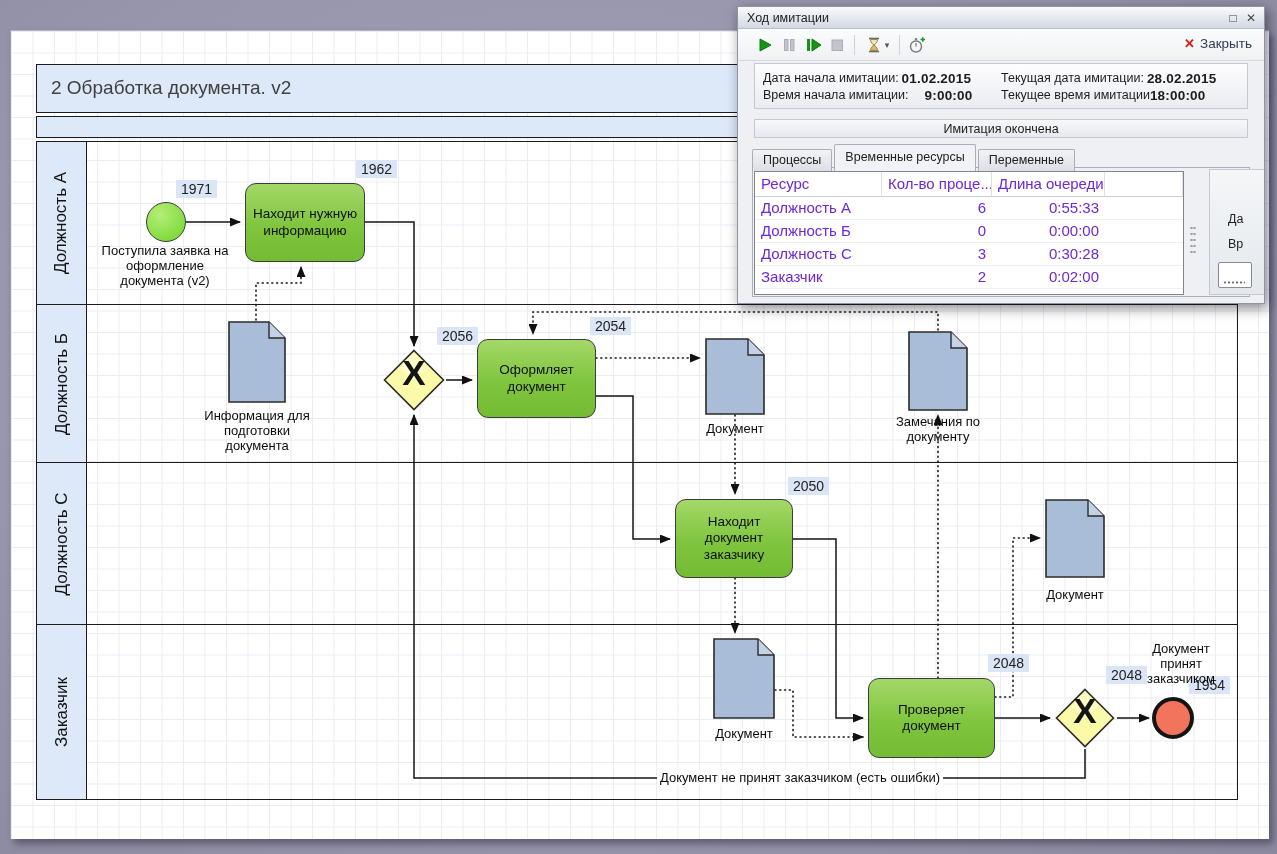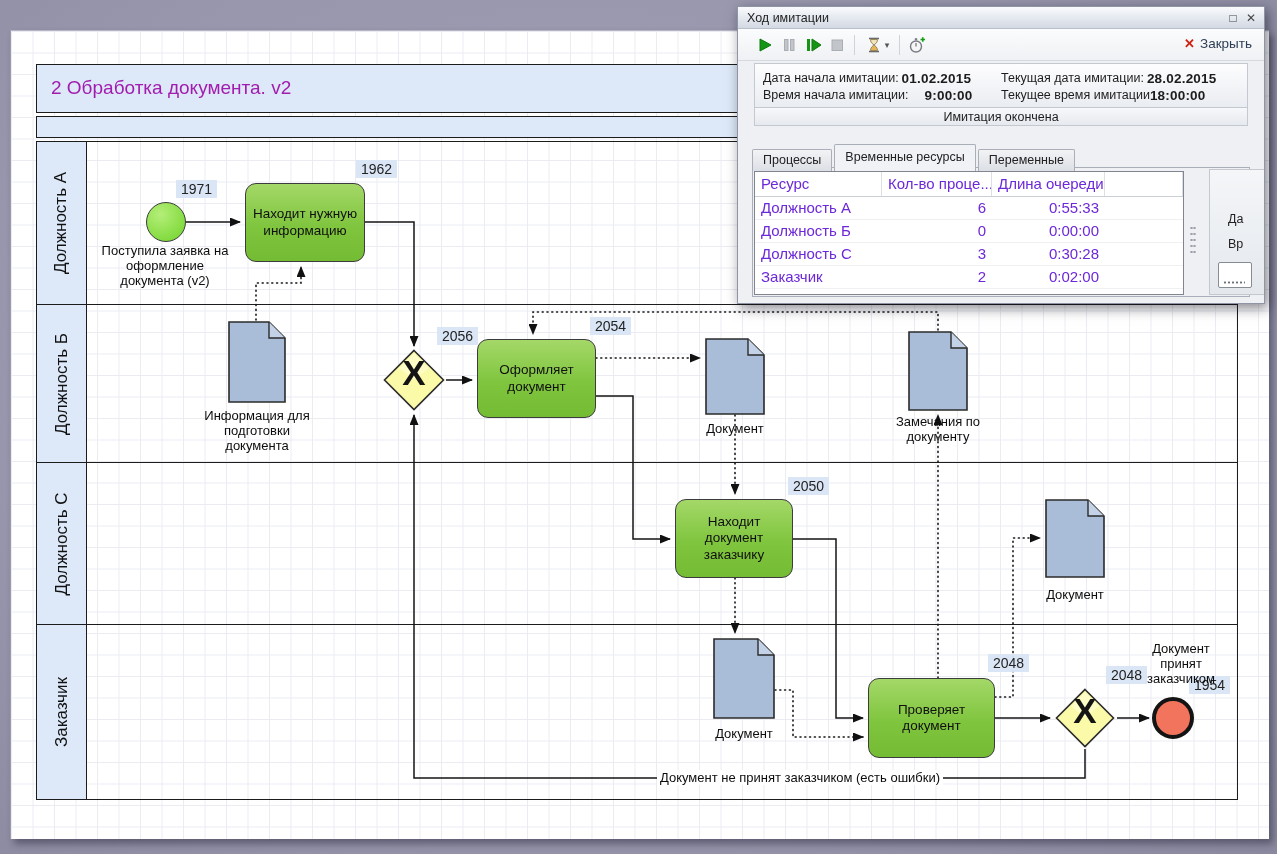--- a/index.html
+++ b/index.html
@@ -10,21 +10,21 @@
   #canvas{position:absolute;left:10px;top:30px;width:1258px;height:808px;background:#fff;
     background-image:linear-gradient(#ebecf2 1px,transparent 1px),linear-gradient(90deg,#ebecf2 1px,transparent 1px);
     background-size:21.5px 21.5px;
     border-left:1px solid #9a9aac;border-top:1px solid #b5b5c5;
     box-shadow:4px 5px 7px rgba(30,30,50,.45);}
   .band{position:absolute;background:#dde9f8;border:1.5px solid #1c1c1c;box-sizing:border-box;}
   .lane{position:absolute;border:1.5px solid #1c1c1c;box-sizing:border-box;}
   .lane-label{position:absolute;left:0;top:0;bottom:0;width:49px;background:#dde9f8;border-right:1.5px solid #1c1c1c;
     display:flex;align-items:center;justify-content:center;}
   .lane-label span{transform:rotate(-90deg);white-space:nowrap;font-size:17px;color:#111;}
-  #diagram-title{font-size:19px;color:#a21caf;line-height:46px;padding-left:14px;}
+  #diagram-title{font-size:19px;color:#404040;line-height:46px;padding-left:14px;}
   .task{position:absolute;display:flex;align-items:center;justify-content:center;text-align:center;
     background:linear-gradient(180deg,#a4d868 0%,#7fc53e 55%,#74bc33 100%);
     border:1.5px solid #3c3c3c;border-radius:11px;font-size:13.5px;color:#101010;box-sizing:border-box;padding:3px;line-height:1.2;}
   .badge{position:absolute;background:rgba(216,228,245,.96);color:#232323;font-size:14px;line-height:18px;
     padding:0 5px;white-space:nowrap;z-index:5;}
   .nlabel{position:absolute;text-align:center;font-size:13px;color:#0d0d0d;line-height:1.17;z-index:5;}
   .event-start{position:absolute;width:40px;height:40px;border-radius:50%;
     background:radial-gradient(circle at 35% 30%,#b5ee79,#84dc41 70%,#76ce34);border:1.8px solid #3a3a3a;box-sizing:border-box;}
   .event-end{position:absolute;width:42px;height:42px;border-radius:50%;background:#f3745c;border:4px solid #141414;box-sizing:border-box;}
   .gw{position:absolute;width:62px;height:62px;}
@@ -48,21 +48,21 @@
   .tbtn{width:24px;height:24px;display:flex;align-items:center;justify-content:center;}
   .tsep{width:1px;height:20px;background:#cfd3d9;margin:0 5px;}
   #close-group{position:absolute;right:12px;top:29px;display:flex;align-items:center;font-size:13.5px;color:#2e3e54;}
   #close-group .x{color:#cf2010;font-weight:bold;margin-right:5px;font-size:13px;}
   .infobox{position:absolute;left:16px;width:494px;box-sizing:border-box;border:1px solid #c3c8d1;
     background:linear-gradient(180deg,#fdfdfe,#e9ecf1);}
   #dlg-info{top:56px;height:46px;font-size:12.5px;color:#1c1c1c;padding:6px 8px;}
   #dlg-info .row{display:flex;height:17px;align-items:center;}
   #dlg-info .cell{width:50%;display:flex;align-items:flex-start;}
   #dlg-info b{font-size:13.5px;margin-left:3px;letter-spacing:.2px;}
-  #dlg-status{top:100px;height:19px;text-align:center;font-size:12.5px;color:#1c1c1c;line-height:18px;
+  #dlg-status{top:112px;height:19px;text-align:center;font-size:12.5px;color:#1c1c1c;line-height:18px;
     background:linear-gradient(180deg,#f7f8fa,#e6e9ee);}
   #dlg-tabs{position:absolute;left:14px;top:134px;height:30px;display:flex;align-items:flex-end;z-index:2;}
   .tab{border:1px solid #a9aeb9;border-bottom:none;border-radius:2px 2px 0 0;padding:0 10px;font-size:12.5px;color:#222;
     height:21px;line-height:21px;background:linear-gradient(180deg,#f2f3f5,#dcdfe5);margin-right:2px;}
   .tab.active{height:26px;line-height:25px;background:#f0f2f5;position:relative;z-index:3;}
   #dlg-panel{position:absolute;left:14px;top:160px;width:498px;height:130px;border:1px solid #a9aeb9;background:#eef0f3;box-sizing:border-box;}
   #res-table{position:absolute;left:16px;top:164px;width:430px;height:124px;background:#fff;border:1px solid #80858f;
     box-sizing:border-box;font-size:15px;color:#6d28d9;z-index:4;}
   .trow{display:flex;height:22px;line-height:22px;border-bottom:1px solid #f0f0f2;}
   .trow.head{height:24px;line-height:24px;border-bottom:1px solid #ccd0d6;}

